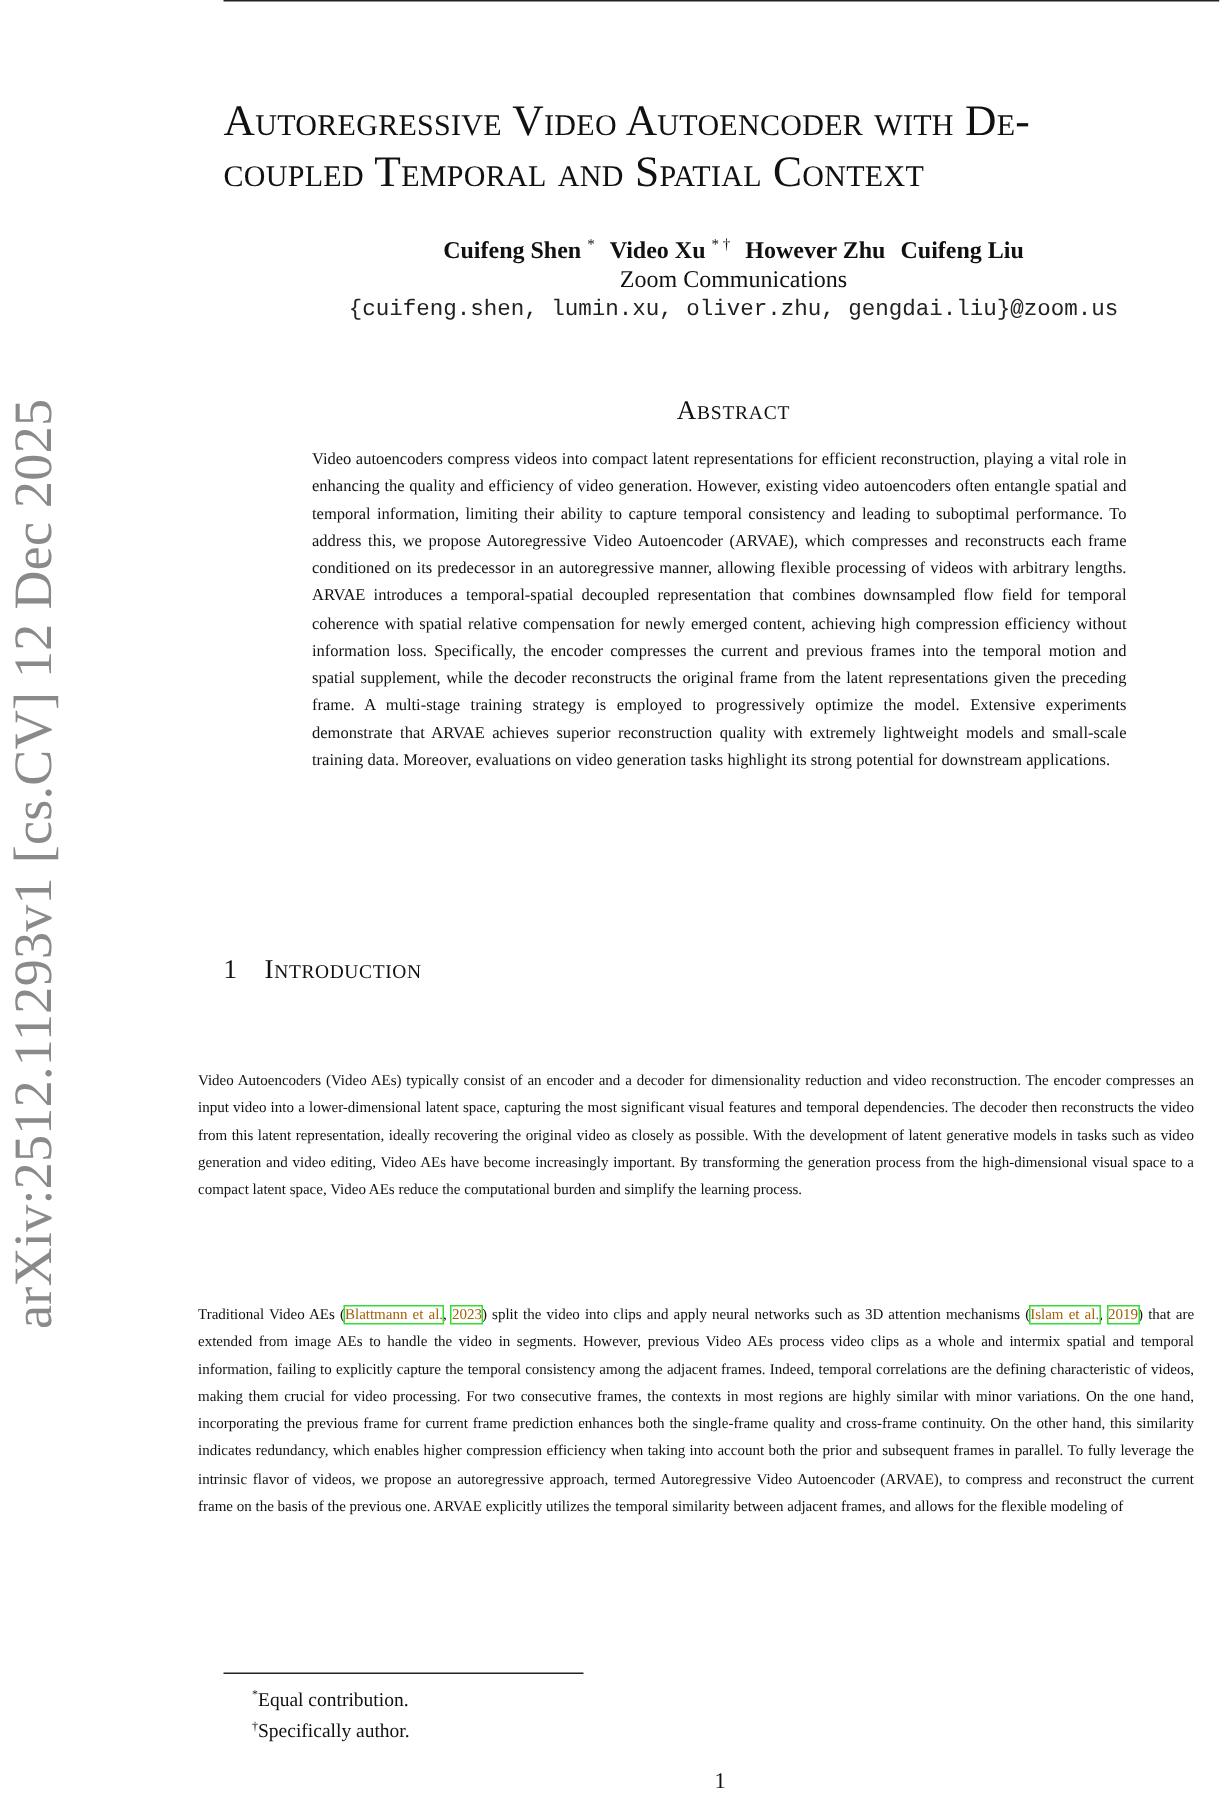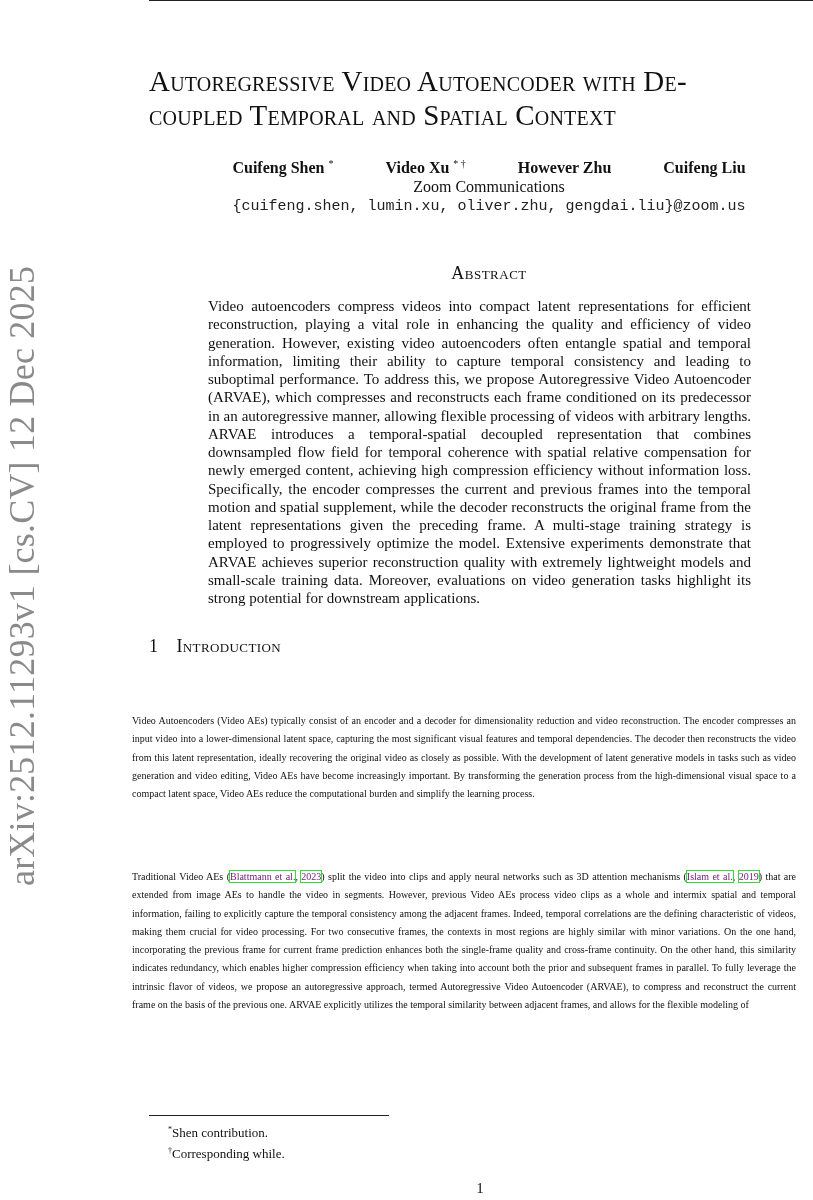--- a/index.html
+++ b/index.html
@@ -7,37 +7,37 @@
          font-family:"Liberation Serif", "DejaVu Serif", serif; color:#111; }
   .top-rule { position:absolute; left:149px; top:0; width:664px; height:1px; background:#222; }
   .arxiv-stamp { position:absolute; left:-258px; top:585px; width:560px; text-align:center;
                  transform:rotate(-90deg); transform-origin:center center;
                  font-size:36px; color:#8a8a8a; letter-spacing:0.2px; white-space:nowrap; }
   .title { position:absolute; left:149px; top:64px; width:670px; font-size:29px; line-height:34px;
            font-variant:small-caps; letter-spacing:0.2px; color:#111; }
   .title .line { display:block; white-space:nowrap; }
   .authors { position:absolute; left:149px; top:158px; width:680px; text-align:center;
              font-size:16px; font-weight:bold; white-space:nowrap; }
-  .authors span.author { margin:0 24px; }
+  .authors span.author { margin:0 3px; }
   .authors sup { font-weight:normal; font-size:10px; }
   .affil { position:absolute; left:149px; top:178px; width:680px; text-align:center; font-size:16px; }
   .emails { position:absolute; left:149px; top:198px; width:680px; text-align:center;
             font-family:"Liberation Mono", "DejaVu Sans Mono", monospace; font-size:15px; color:#222; }
   .abstract-head { position:absolute; left:149px; top:263px; width:680px; text-align:center;
                    font-size:18px; font-variant:small-caps; letter-spacing:0.5px; }
-  .abstract-body { position:absolute; left:208px; top:297px; width:543px; font-size:15px;
+  .abstract-body { position:absolute; left:208px; top:297px; width:543px; font-size:11px;
                    line-height:18.25px; text-align:justify; hyphens:manual; }
   .section-head { position:absolute; left:149px; top:636px; font-size:18px; font-variant:small-caps;
                   letter-spacing:0.4px; white-space:nowrap; }
   .section-head .num { margin-right:18px; }
   .para { position:absolute; left:132px; width:664px; font-size:10px; line-height:18.3px;
           text-align:justify; }
   .p1 { top:712px; }
   .p2 { top:868px; }
-  .cite { outline:1.5px solid #33dd33; outline-offset:0px; color:#701a75; text-decoration:none;font-family:Liberation Serif, serif; }
+  .cite { outline:1.5px solid #33dd33; outline-offset:0px; color:#a16207; text-decoration:none;font-family:Liberation Serif, serif; }
   .fn-rule { position:absolute; left:149px; top:1115px; width:240px; height:1px; background:#222; }
   .footnotes { position:absolute; left:168px; top:1121px; font-size:13px; line-height:18px; }
   .footnotes sup { font-size:8px; }
   .page-num { position:absolute; left:0; width:960px; top:1180px; text-align:center; font-size:15px; }
 </style>
 </head>
 <body>
 
 <div class="top-rule"></div>
 
@@ -63,17 +63,17 @@
 <div class="section-head">
   <span class="num">1</span><span>Introduction</span>
 </div>
 
 <div class="para p1">Video Autoencoders (Video AEs) typically consist of an encoder and a decoder for dimensionality reduction and video reconstruction. The encoder compresses an input video into a lower-dimensional latent space, capturing the most significant visual features and temporal dependencies. The decoder then reconstructs the video from this latent representation, ideally recovering the original video as closely as possible. With the development of latent generative models in tasks such as video generation and video editing, Video AEs have become increasingly important. By transforming the generation process from the high-dimensional visual space to a compact latent space, Video AEs reduce the computational burden and simplify the learning process.</div>
 
 <div class="para p2"><span>Traditional Video AEs (</span><a class="cite">Blattmann et al.</a><span>, </span><a class="cite">2023</a><span>) split the video into clips and apply neural networks such as 3D attention mechanisms (</span><a class="cite">Islam et al.</a><span>, </span><a class="cite">2019</a><span>) that are extended from image AEs to handle the video in segments. However, previous Video AEs process video clips as a whole and intermix spatial and temporal information, failing to explicitly capture the temporal consistency among the adjacent frames. Indeed, temporal correlations are the defining characteristic of videos, making them crucial for video processing. For two consecutive frames, the contexts in most regions are highly similar with minor variations. On the one hand, incorporating the previous frame for current frame prediction enhances both the single-frame quality and cross-frame continuity. On the other hand, this similarity indicates redundancy, which enables higher compression efficiency when taking into account both the prior and subsequent frames in parallel. To fully leverage the intrinsic flavor of videos, we propose an autoregressive approach, termed Autoregressive Video Autoencoder (ARVAE), to compress and reconstruct the current frame on the basis of the previous one. ARVAE explicitly utilizes the temporal similarity between adjacent frames, and allows for the flexible modeling of</span></div>
 
 <div class="fn-rule"></div>
 <div class="footnotes">
-  <div><sup>*</sup><span>Shen contribution.</span></div>
-  <div><sup>†</sup><span>Corresponding while.</span></div>
+  <div><sup>*</sup><span>Equal contribution.</span></div>
+  <div><sup>†</sup><span>Specifically author.</span></div>
 </div>
 
 <div class="page-num">1</div>
 
 </body></html>

